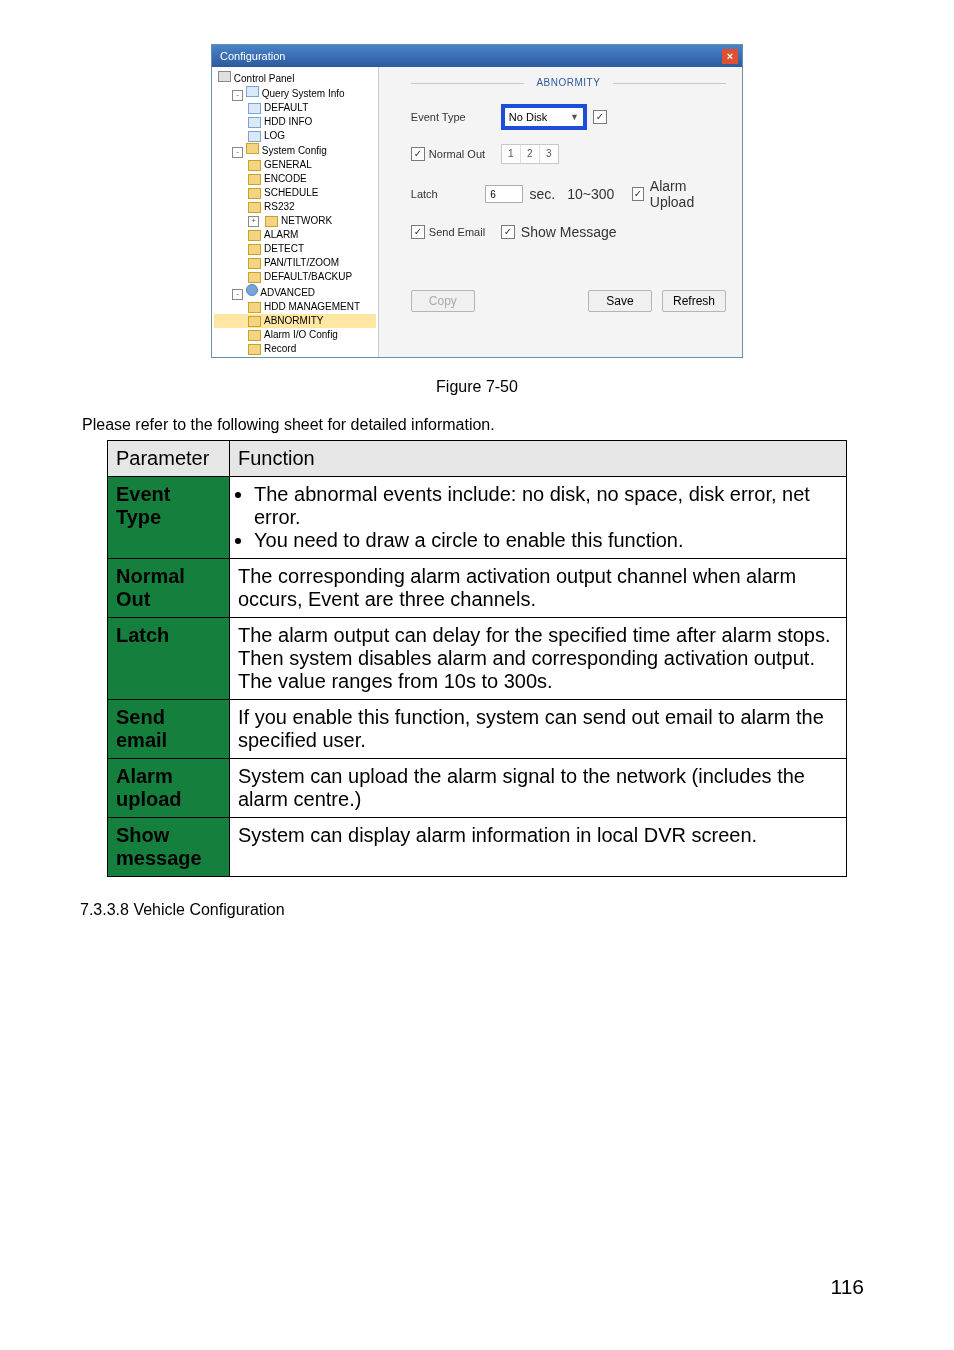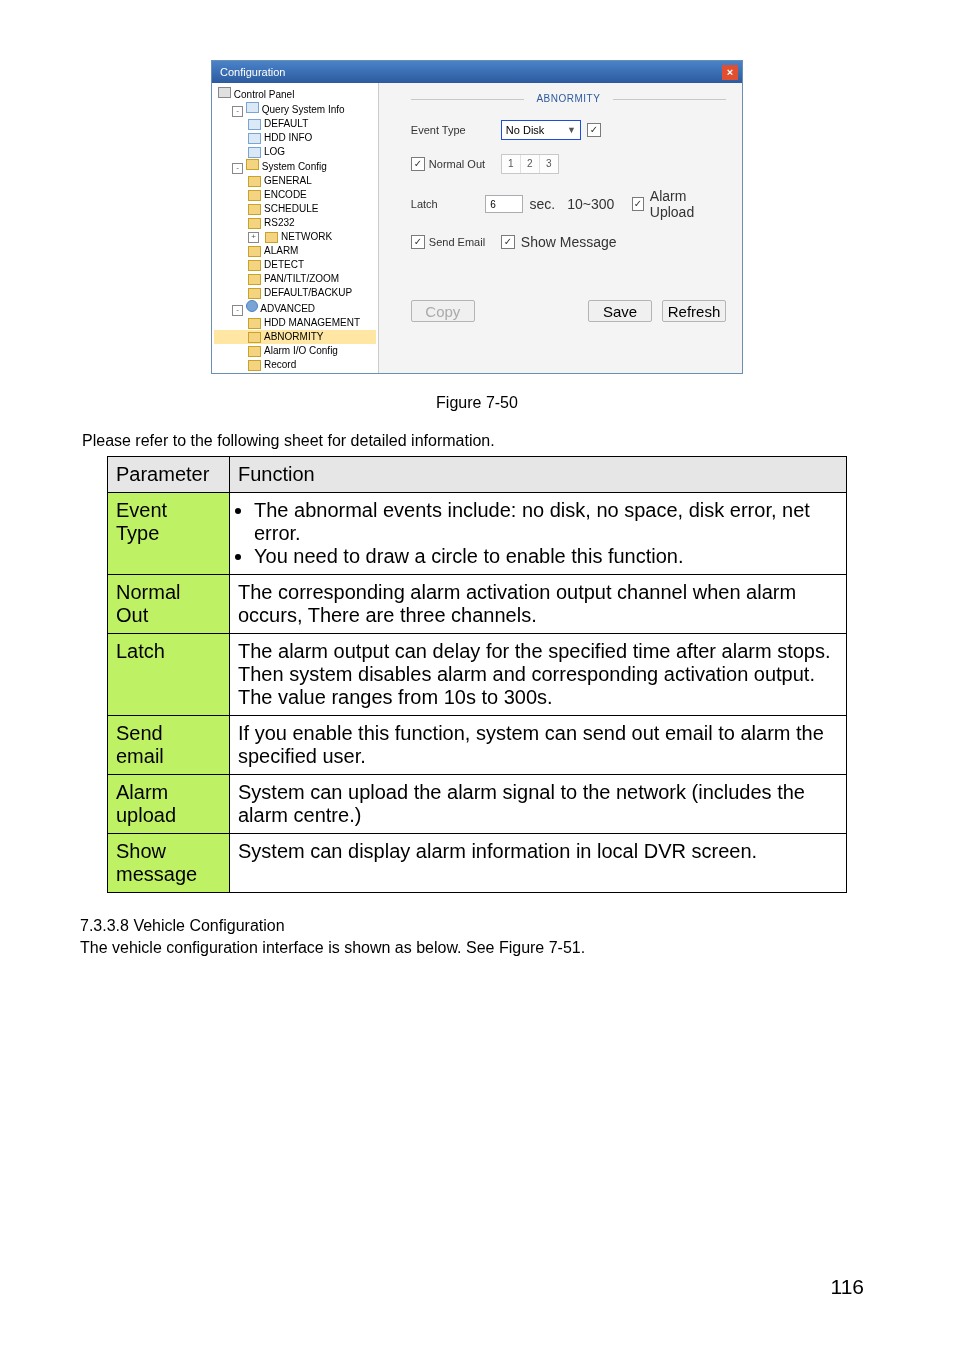--- a/index.html
+++ b/index.html
@@ -1,17 +1,17 @@
 <!DOCTYPE html>
 <html><head>
 <meta charset="utf-8">
 <style>
   body { margin: 0; background: #fff; font-family: Arial, sans-serif; font-size: 15px; color: #000; }
   .page { width: 954px; height: 1350px; position: relative; box-sizing: border-box; padding: 40px 80px 40px 80px; }
-  .screenshot-wrap { display: flex; justify-content: center; margin-top: 20px; margin-bottom: 20px; }
+  .screenshot-wrap { display: flex; justify-content: center; margin-top: 4px; margin-bottom: 20px; }
   .config-window { width: 530px; border: 1px solid #6a8fb0; font-family: Tahoma, Arial, sans-serif; font-size: 11px; color: #000; background: #f4f4f4; }
   .titlebar { height: 22px; background: linear-gradient(#4a83c9, #2c5a9e); display: flex; align-items: center; justify-content: space-between; padding: 0 4px 0 8px; }
   .titlebar .title { color: #fff; font-size: 11px; }
   .closebtn { width: 16px; height: 15px; background: #e05030; color: #fff; display: flex; align-items: center; justify-content: center; font-size: 11px; font-weight: bold; }
   .winbody { display: flex; height: 290px; gap: 16px; }
   .sidebar { width: 170px; background: #fff; border-right: 1px solid #ccc; overflow: hidden; padding: 4px 2px; }
   .tree { list-style: none; margin: 0; padding: 0; font-size: 10px; line-height: 14px; }
   .tree li { white-space: nowrap; }
   .tree .lvl0 { padding-left: 4px; }
   .tree .lvl1 { padding-left: 18px; }
@@ -25,39 +25,39 @@
   .selected { background:#ffe7a3; }
   .mainpanel { flex:1; background:#f4f4f4; padding: 10px 16px; position:relative; }
   .group-title { text-align:center; font-size:10px; color:#2c5a9e; letter-spacing:0.5px; margin-bottom:16px; position:relative; }
   .group-title::before, .group-title::after { content:""; position:absolute; top:50%; width:36%; border-top:1px solid #c8c8c8; }
   .group-title::before { left:0; }
   .group-title::after { right:0; }
   .row { display:flex; align-items:center; margin-bottom:14px; font-size:11px; }
   .row .lbl { width: 90px; color:#333; display:flex; align-items:center; gap:4px;}
   .cb { width:12px; height:12px; border:1px solid #7a7a7a; background:#fff; display:inline-flex; align-items:center; justify-content:center; }
   .cb.checked::after { content:"✓"; font-size:10px; color:#333; position:relative; top:-1px;}
-  .select { height:18px; border:1px solid #1d4ed8; background:#fff; display:inline-flex; align-items:center; padding:0 4px; font-size:11px; min-width:70px;justify-content:flex-end;}
+  .select { height:18px; border:4px solid #1d4ed8; background:#fff; display:inline-flex; align-items:center; padding:0 4px; font-size:11px; min-width:70px;justify-content:flex-end;}
   .select .arrow { margin-left:auto; font-size:9px; color:#555; padding-left:6px;}
   .chanbox { display:inline-flex; border:1px solid #c8c8c8; height:18px; }
   .chanbox span { width:18px; text-align:center; line-height:18px; font-size:10px; color:#555; border-right:1px solid #e0e0e0; background:#fdfdfd;}
   .chanbox span:last-child { border-right:none;}
   .txtin { height:16px; width:34px; border:1px solid #abadb3; background:#fff; display:inline-flex; align-items:center; padding:0 4px; font-size:10px;}
   .subtxt { font-size:14px; color:#333; margin:0 6px; }
   .btnrow { display:flex; gap:10px; margin-top:50px; }
-  .wbtn { width:62px; height:20px; border:1px solid #b5b5b5; background:#f0f0f0; font-size:15px; display:flex; align-items:center; justify-content:center; border-radius:2px;}
+  .wbtn { width:62px; height:20px; border:1px solid #b5b5b5; background:#f0f0f0; font-size:12px; display:flex; align-items:center; justify-content:center; border-radius:2px;}
   .wbtn.disabled { color:#aaa; }
   .pushright { margin-left:auto; display:flex; gap:10px;}
 
   .figcap { text-align:center; font-size:16px; margin: 10px 0 20px 0; }
   .intro  { font-size:16px; margin: 4px 0 6px 2px; }
 
   table.params { border-collapse: collapse; width: 740px; margin: 0 auto 24px auto; font-size:20px; }
   table.params th, table.params td { border:1px solid #000; padding:6px 8px; vertical-align:top; text-align:left; }
   table.params th { background:#e6e6e6; font-weight:normal; }
-  table.params td.lcol { background:#bef264; width:105px;}
+  table.params td.lcol { background:#15803d; width:105px;font-weight:bold;}
   table.params td.rcol { background:#fff; }
   .bul { margin:0; padding-left:16px; list-style-type: disc;}
 
   .sect-head { font-size:16px; margin-top:12px;}
   .sect-body { font-size:16px; margin-top:4px;}
 
   .pagenum { position:absolute; bottom:51px; right:90px; font-size:21px;}
 </style>
 </head>
 <body>
@@ -217,21 +217,21 @@
           <td class="lcol">Event<br>Type</td>
           <td class="rcol">
             <ul class="bul">
               <li>The abnormal events include: no disk, no space, disk error, net error.</li>
               <li>You need to draw a circle to enable this function.</li>
             </ul>
           </td>
         </tr>
         <tr>
           <td class="lcol">Normal<br>Out</td>
-          <td class="rcol">The corresponding alarm activation output channel when alarm occurs, There are three channels.</td>
+          <td class="rcol">The corresponding alarm activation output channel when alarm occurs, Event are three channels.</td>
         </tr>
         <tr>
           <td class="lcol">Latch</td>
           <td class="rcol">The alarm output can delay for the specified time after alarm stops. Then system disables alarm and corresponding activation output.<br>The value ranges from 10s to 300s.</td>
         </tr>
         <tr>
           <td class="lcol">Send<br>email</td>
           <td class="rcol">If you enable this function, system can send out email to alarm the specified user.</td>
         </tr>
         <tr>
@@ -239,17 +239,16 @@
           <td class="rcol">System can upload the alarm signal to the network (includes the alarm centre.)</td>
         </tr>
         <tr>
           <td class="lcol">Show<br>message</td>
           <td class="rcol">System can display alarm information in local DVR screen.</td>
         </tr>
       </tbody>
 </table>
 
 <div class="sect-head">7.3.3.8  Vehicle Configuration</div>
-<div class="sect-body">The vehicle configuration interface is shown as below. See Figure 7-51.</div>
 
 <div class="pagenum">116</div>
 
 </div>
 
 </body></html>

